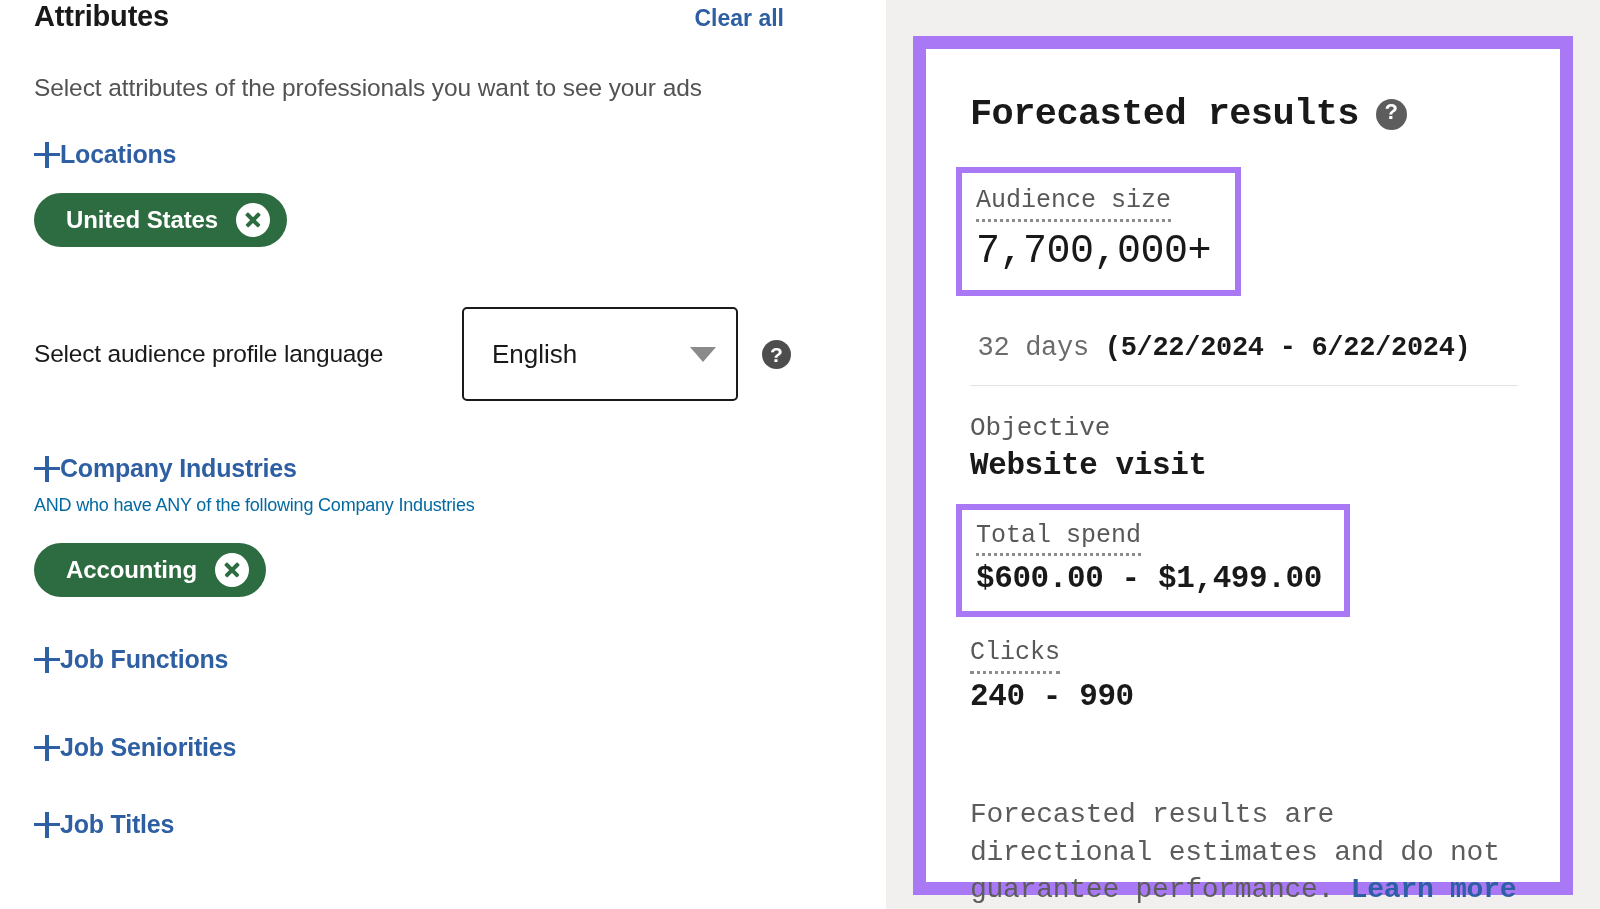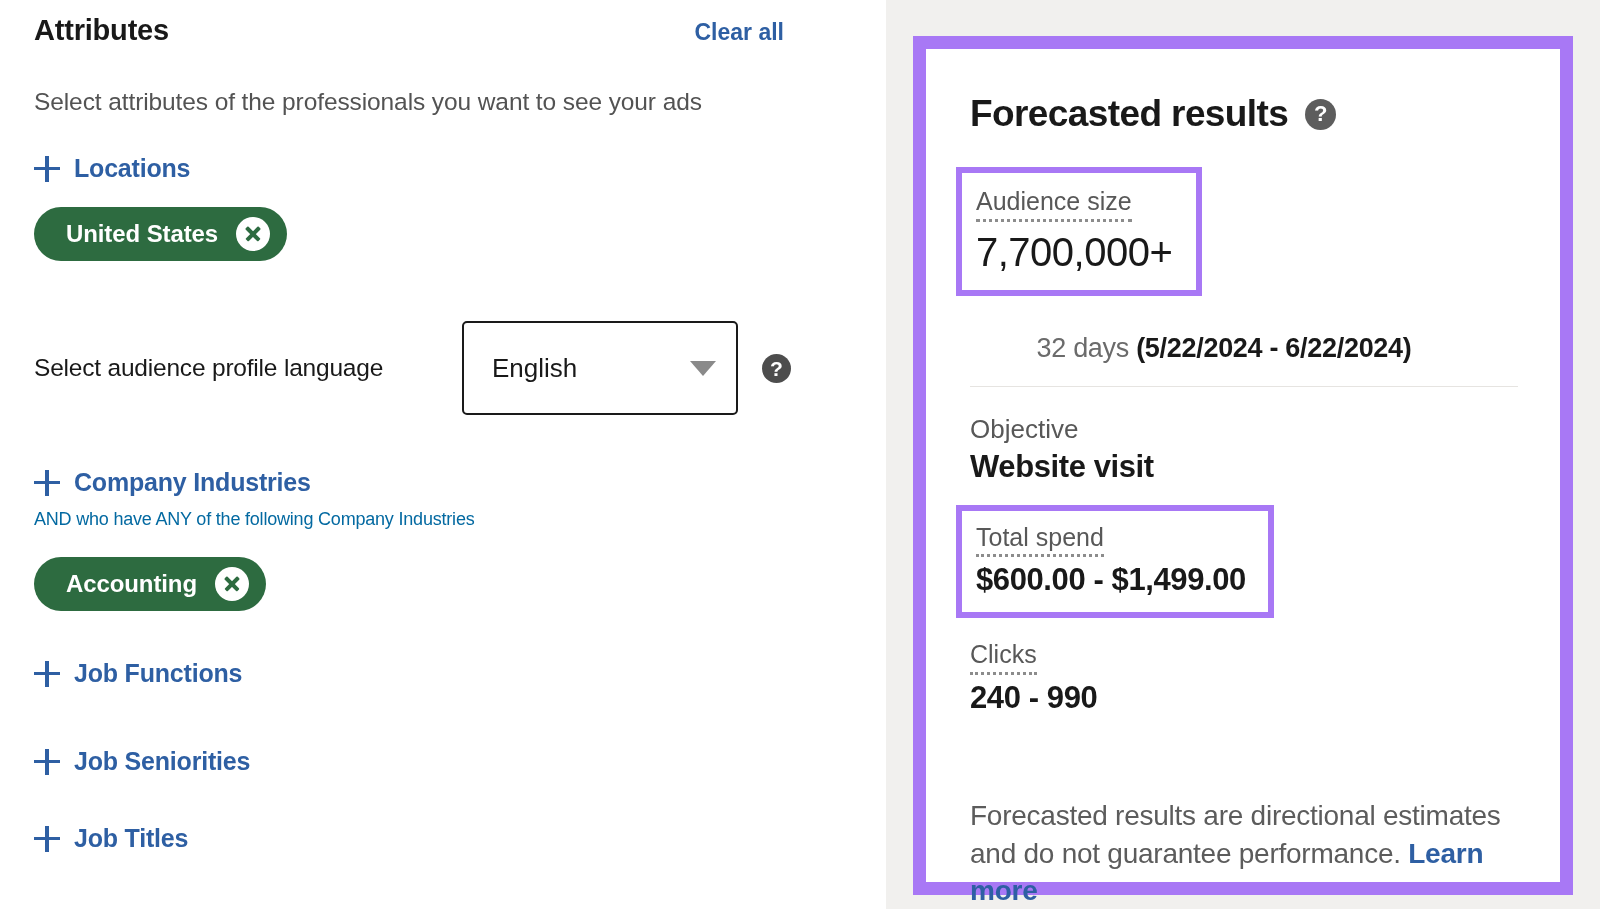--- a/index.html
+++ b/index.html
@@ -24,21 +24,20 @@
     height: 909px;
     background: #ffffff;
     padding: 0 34px;
     overflow: hidden;
   }
 
   .attr-header {
     display: flex;
     align-items: baseline;
     justify-content: space-between;
-    padding-top: 14px;
   }
   .attr-title {
     font-size: 29px;
     font-weight: bold;
     color: #191919;
     letter-spacing: -0.2px;
   }
   .clear-all {
     font-size: 23px;
     font-weight: bold;
@@ -50,21 +49,20 @@
   .attr-sub {
     margin-top: 41px;
     font-size: 24.5px;
     color: #535353;
     letter-spacing: -0.1px;
   }
 
   .add-row {
     display: flex;
     align-items: center;
-    gap: 14px;
     cursor: pointer;
     width: fit-content;
   }
   .plus-ico {
     width: 26px;
     height: 26px;
     position: relative;
     flex: none;
   }
   .plus-ico::before, .plus-ico::after {
@@ -184,20 +182,21 @@
   #seniorities-row { margin-top: 59px; }
   #functions-row   { margin-top: 48px; }
   #titles-row      { margin-top: 48px; }
 
   
   #right-area {
     position: absolute;
     left: 886px; top: 0;
     width: 714px; height: 909px;
     background: #f1f0ee;
+    font-family: Liberation Mono, monospace;
   }
 
   #forecast-outline {
     position: absolute;
     left: 27px; top: 36px;
     width: 660px; height: 859px;
     border: 13px solid #a878f5;
     background: #ffffff;
   }
 

